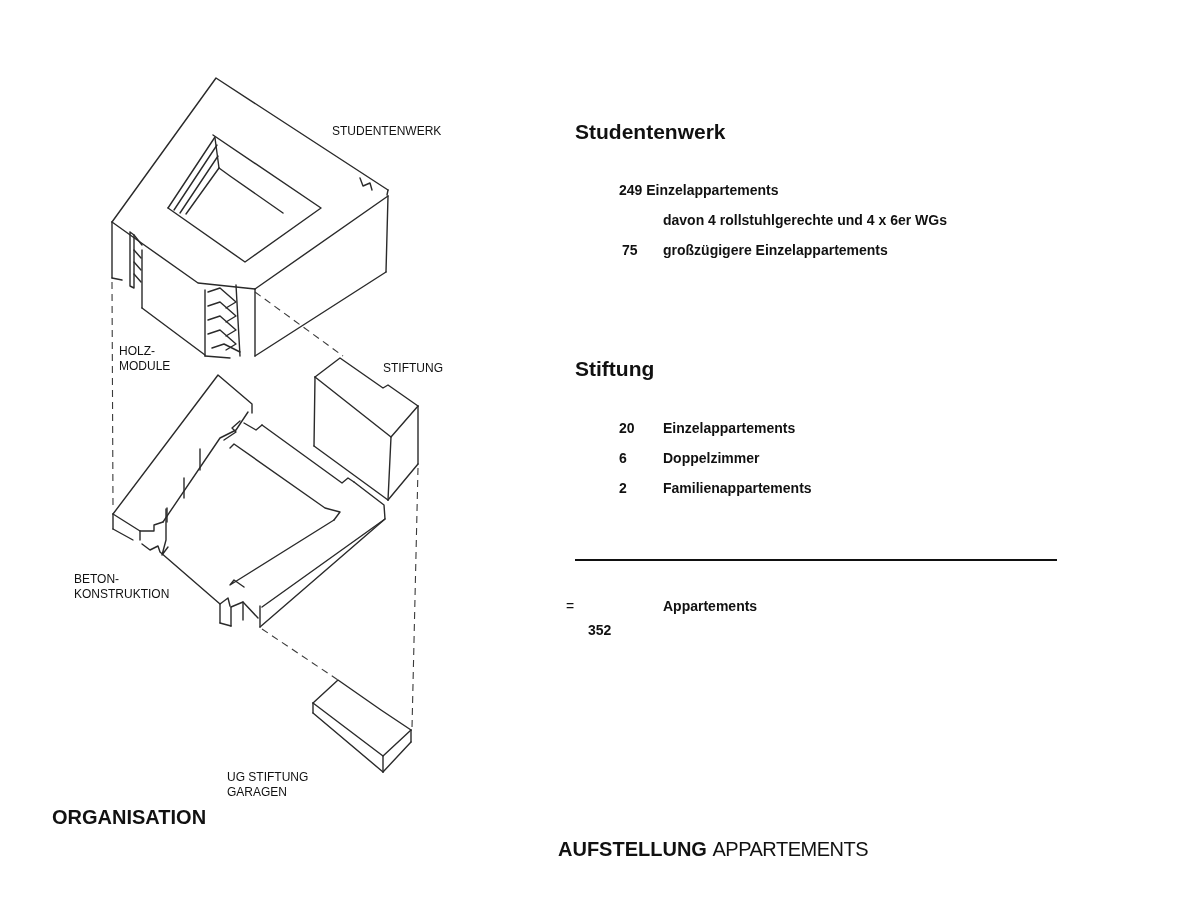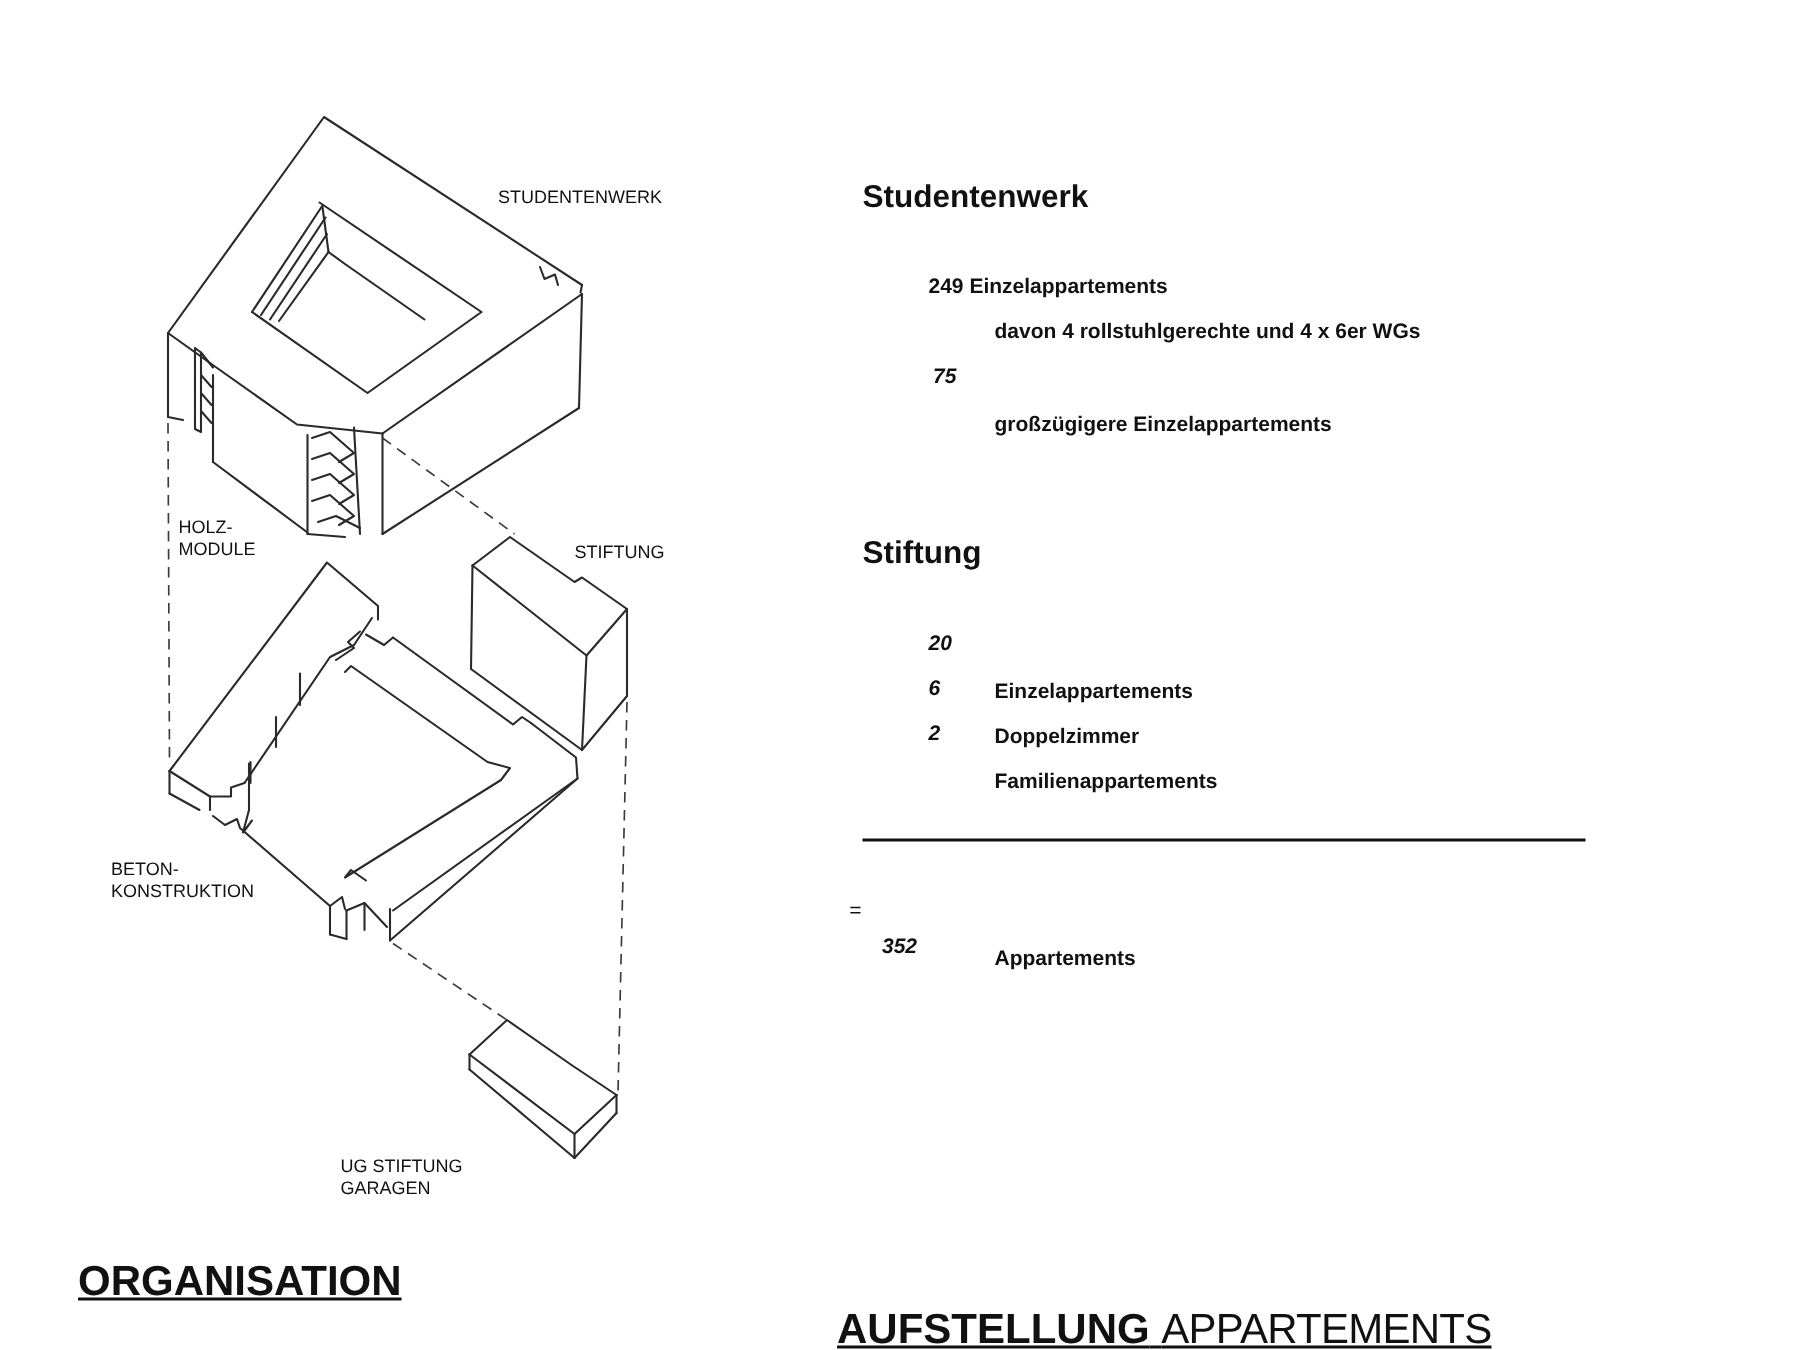--- a/index.html
+++ b/index.html
@@ -4,24 +4,24 @@
   <style>
     html, body { margin: 0; padding: 0; background: #ffffff; }
     body { width: 1200px; height: 900px; position: relative; overflow: hidden;
            font-family: "Liberation Sans", sans-serif; color: #111; }
     .sketch { position: absolute; left: 0; top: 0; width: 1200px; height: 900px; }
     .sketch .ln { fill: none; stroke: #2a2a2a; stroke-width: 1.4; stroke-linejoin: round; stroke-linecap: round; }
     .sketch .dash { fill: none; stroke: #3a3a3a; stroke-width: 1.1; stroke-dasharray: 7 5; }
     .lbl { position: absolute; font-size: 12px; font-weight: normal; line-height: 15px; color: #111; letter-spacing: 0px; }
     .h { position: absolute; font-size: 21px; font-weight: bold; }
     .row { position: absolute; font-size: 14px; line-height: 26px; white-space: nowrap; font-weight: bold; }
-    .num { position: absolute; font-style: italic; }
-    .txt { position: absolute; margin-top: 32px; }
+    .num { position: absolute; }
+    .txt { position: absolute; }
     .rule { position: absolute; left: 575px; top: 559px; width: 482px; height: 2px; background: #111; }
-    .foot { position: absolute; top: 838px; font-size: 28px; white-space: nowrap; text-decoration: underline; }
+    .foot { position: absolute; top: 806px; font-size: 20px; white-space: nowrap; }
     .foot b { font-weight: bold; }
     .foot span.light { font-weight: normal; letter-spacing: -0.5px; }
   </style>
 </head>
 <body>
 
 <svg class="sketch" viewBox="0 0 1200 900" xmlns="http://www.w3.org/2000/svg">
 
   <g>
 

